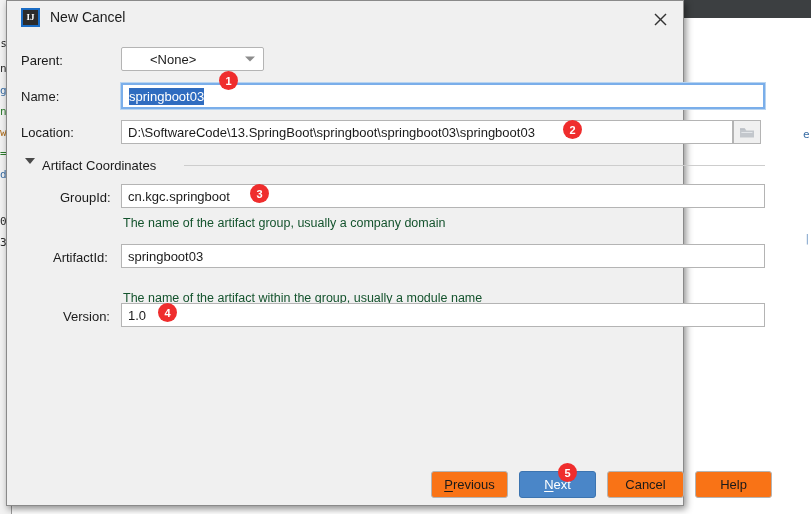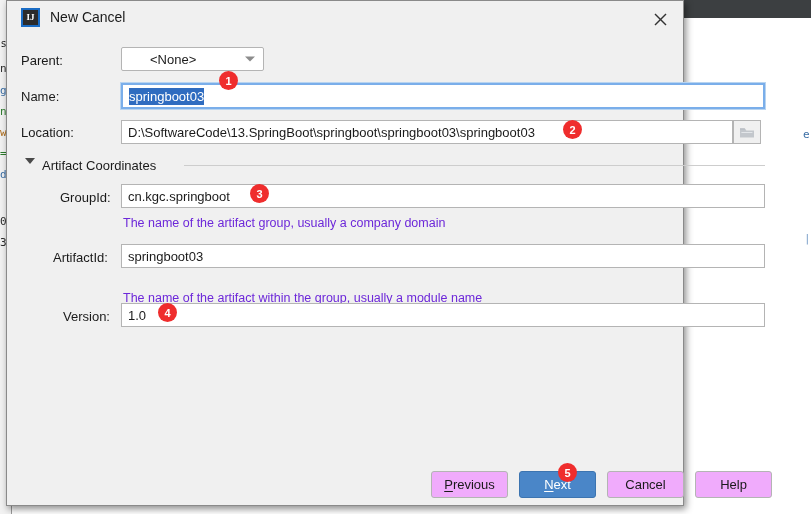--- a/index.html
+++ b/index.html
@@ -221,21 +221,21 @@
     white-space: nowrap;
   }
   .section-rule {
     position: absolute;
     height: 1px;
     background: #cdcdcd;
   }
   .helper {
     position: absolute;
     font-size: 12.5px;
-    color: #6d28d9;
+    color: #14532d;
     white-space: nowrap;
   }
 
   
   .badge {
     position: absolute;
     width: 19px;
     height: 19px;
     border-radius: 50%;
     background: #ef2d2d;
@@ -247,21 +247,21 @@
     justify-content: center;
     z-index: 30;
     font-family: "Liberation Sans", sans-serif;
   }
 
   
   .btn {
     position: absolute;
     box-sizing: border-box;
     height: 27px;
-    background: #f0abfc;
+    background: #f97316;
     border: 1px solid #b4b4b4;
     border-radius: 3px;
     font-size: 13px;
     color: #1a1a1a;
     display: flex;
     align-items: center;
     justify-content: center;
     cursor: pointer;
     font-family: "Liberation Sans", sans-serif;
   }

